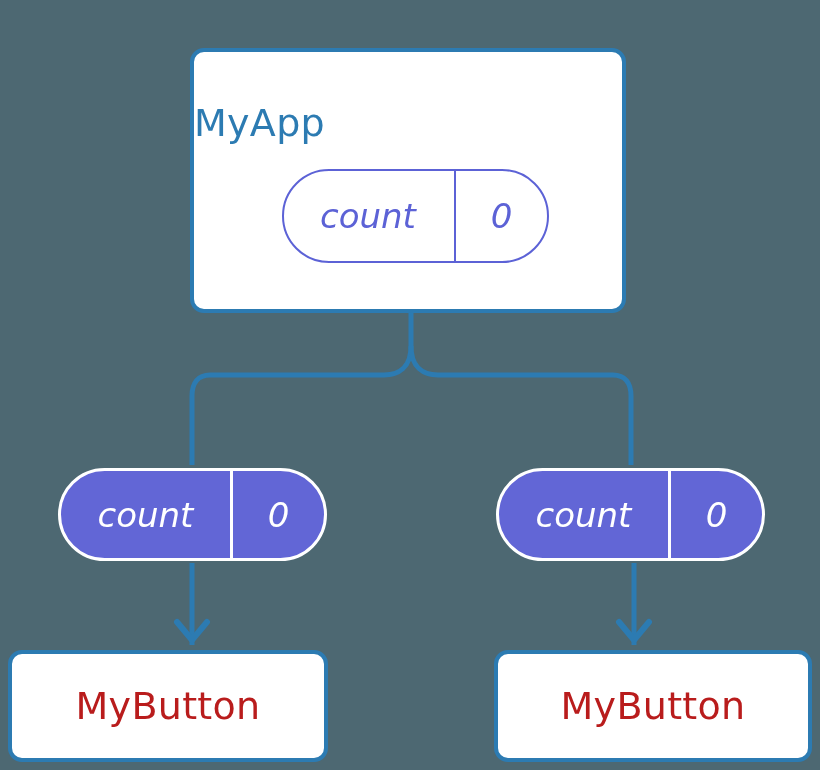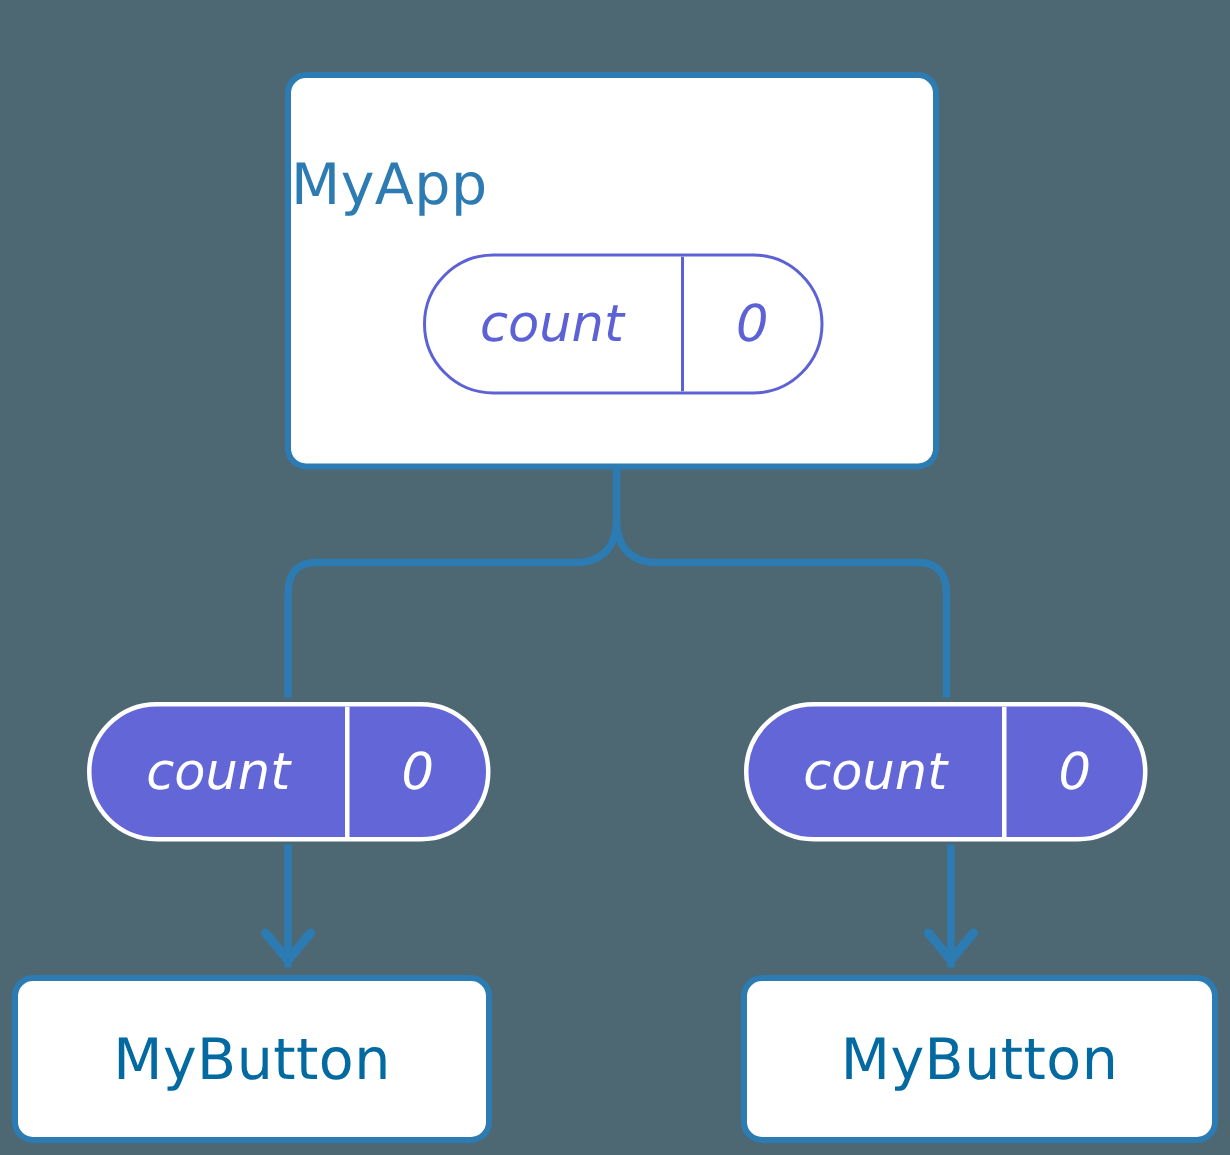--- a/index.html
+++ b/index.html
@@ -122,21 +122,21 @@
     border: 4px solid #2c7bb2;
     border-radius: 14px;
     box-sizing: border-box;
     display: flex;
     align-items: center;
     justify-content: center;
   }
   #button-box-left  { left: 8px;   top: 650px; width: 320px; height: 112px; }
   #button-box-right { left: 494px; top: 650px; width: 318px; height: 112px; }
   .leaf-title {
-    color: #0369a1;
+    color: #b91c1c;
     font-size: 38px;
     line-height: 1;
     letter-spacing: 0.3px;
     white-space: nowrap;
   }
 </style>
 </head>
 <body>
 
 <div id="stage">

